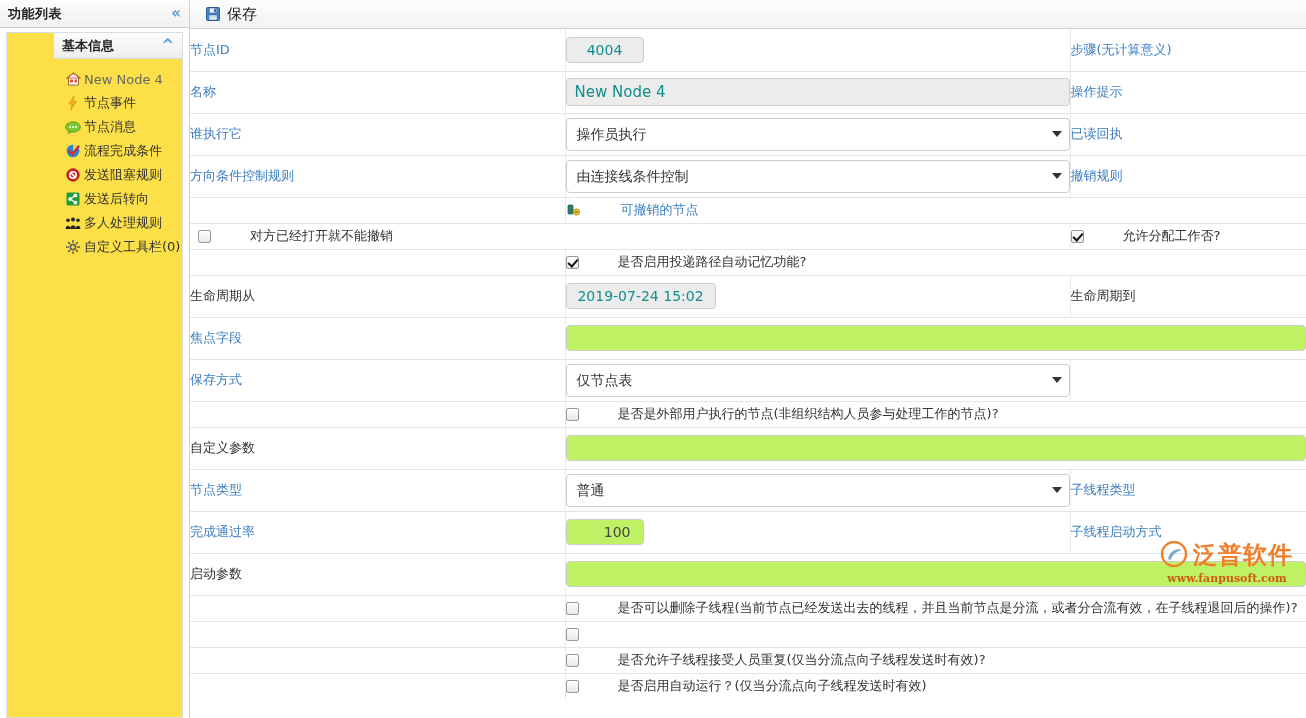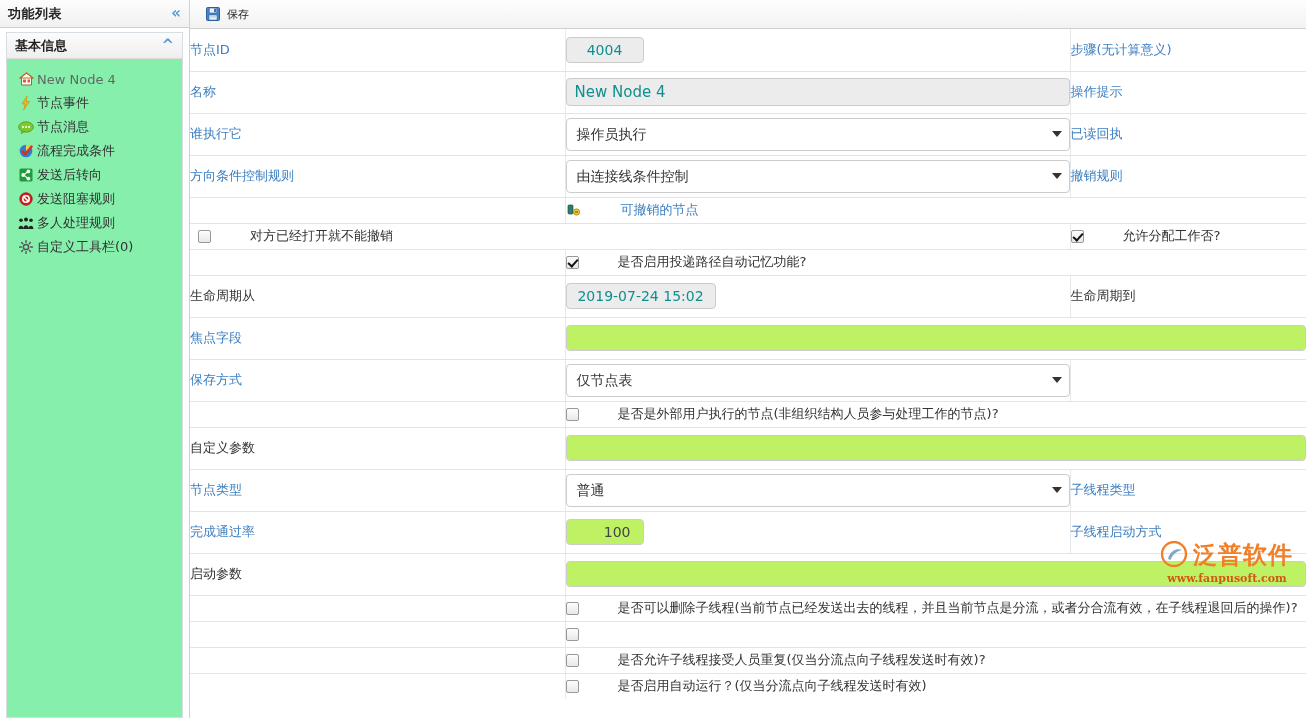--- a/index.html
+++ b/index.html
@@ -34,24 +34,25 @@
   .chev {
     margin-left: auto;
     color: #5b9bd5;
     font-size: 15px;
     line-height: 1;
     font-weight: bold;
   }
   .group-box {
     margin: 4px 6px 0 6px;
     border: 1px solid #d6dde3;
-    background: #86efac;
+    background: #fde047;
     flex: 1 1 auto;
     display: flex; flex-direction: column;
     min-height: 0;
+    padding-left: 47px;
   }
   .group-head {
     height: 26px;
     background: linear-gradient(to bottom, #fcfcfc 0%, #eeeeee 100%);
     border-bottom: 1px solid #dcdcdc;
     display: flex; align-items: center;
     padding: 0 8px;
   }
   .group-head .ttl { font-weight: bold; font-size: 13px; color: #222; }
   .node-list { padding: 8px 0 0 0; }
@@ -72,21 +73,21 @@
   #main { flex: 1 1 auto; height: 718px; display: flex; flex-direction: column; overflow: hidden; }
   #toolbar {
     height: 29px;
     background: linear-gradient(to bottom, #fefefe 0%, #f2f2f2 100%);
     border-bottom: 1px solid #d0d0d0;
     display: flex; align-items: center;
     padding-left: 8px;
     flex: 0 0 29px;
   }
   .tb-btn { display: inline-flex; align-items: center; gap: 3px; padding: 2px 5px; cursor: pointer; border: 1px solid transparent; }
-  .tb-btn .lbl { font-size: 11px; color: #222; }
+  .tb-btn .lbl { font-size: 15px; color: #222; }
 
   
   #form { flex: 1 1 auto; overflow: hidden; }
   table.ft { width: 1116px; border-collapse: collapse; table-layout: fixed; }
   table.ft td {
     border-bottom: 1px solid #dfe6ea;
     padding: 0;
     vertical-align: middle;
     height: 42px;
   }
@@ -224,39 +225,39 @@
               <path d="M7 0.7 A6.3 6.3 0 0 1 12.6 4.2 L7 7 Z" fill="#e8d54a"></path>
               <path d="M3.5 7.4 L6.3 10.2 L12.6 2.6" fill="none" stroke="#d42f2f" stroke-width="2.4" stroke-linecap="round"></path>
             </svg>
           </span>
           <span class="lbl">流程完成条件</span>
         </div>
 
         <div class="node-item">
           <span class="ic">
             <svg width="14" height="14" viewBox="0 0 14 14">
+              <circle cx="7" cy="7" r="6.2" fill="#d62020" stroke="#9c0d0d" stroke-width=".8"></circle>
+              <circle cx="7" cy="7" r="3.2" fill="none" stroke="#fff" stroke-width="1.6"></circle>
+              <path d="M4.5 4.5 L9.5 9.5" stroke="#fff" stroke-width="1.6"></path>
+            </svg>
+          </span>
+          <span class="lbl">发送阻塞规则</span>
+        </div>
+
+        <div class="node-item">
+          <span class="ic">
+            <svg width="14" height="14" viewBox="0 0 14 14">
               <rect x="0.5" y="0.5" width="13" height="13" rx="1.5" fill="#1f9d3a"></rect>
               <circle cx="9.4" cy="3.4" r="1.9" fill="#fff"></circle>
               <circle cx="4.2" cy="7" r="1.9" fill="#fff"></circle>
               <circle cx="9.4" cy="10.6" r="1.9" fill="#fff"></circle>
               <path d="M5.6 6.2 L8.2 4.1 M5.6 7.8 L8.2 9.9" stroke="#fff" stroke-width="1.2"></path>
             </svg>
           </span>
           <span class="lbl">发送后转向</span>
-        </div>
-
-        <div class="node-item">
-          <span class="ic">
-            <svg width="14" height="14" viewBox="0 0 14 14">
-              <circle cx="7" cy="7" r="6.2" fill="#d62020" stroke="#9c0d0d" stroke-width=".8"></circle>
-              <circle cx="7" cy="7" r="3.2" fill="none" stroke="#fff" stroke-width="1.6"></circle>
-              <path d="M4.5 4.5 L9.5 9.5" stroke="#fff" stroke-width="1.6"></path>
-            </svg>
-          </span>
-          <span class="lbl">发送阻塞规则</span>
         </div>
 
         <div class="node-item">
           <span class="ic">
             <svg width="16" height="13" viewBox="0 0 16 13">
               <circle cx="3" cy="3.2" r="1.8" fill="#222"></circle>
                   <path d="M0.6 12 C0.6 7.6 5.4 7.6 5.4 12 Z" fill="#222"></path>
               <circle cx="8" cy="2.6" r="2" fill="#222"></circle>
                   <path d="M5.2 12 C5.2 7 10.8 7 10.8 12 Z" fill="#222"></path>
               <circle cx="13" cy="3.2" r="1.8" fill="#222"></circle>

